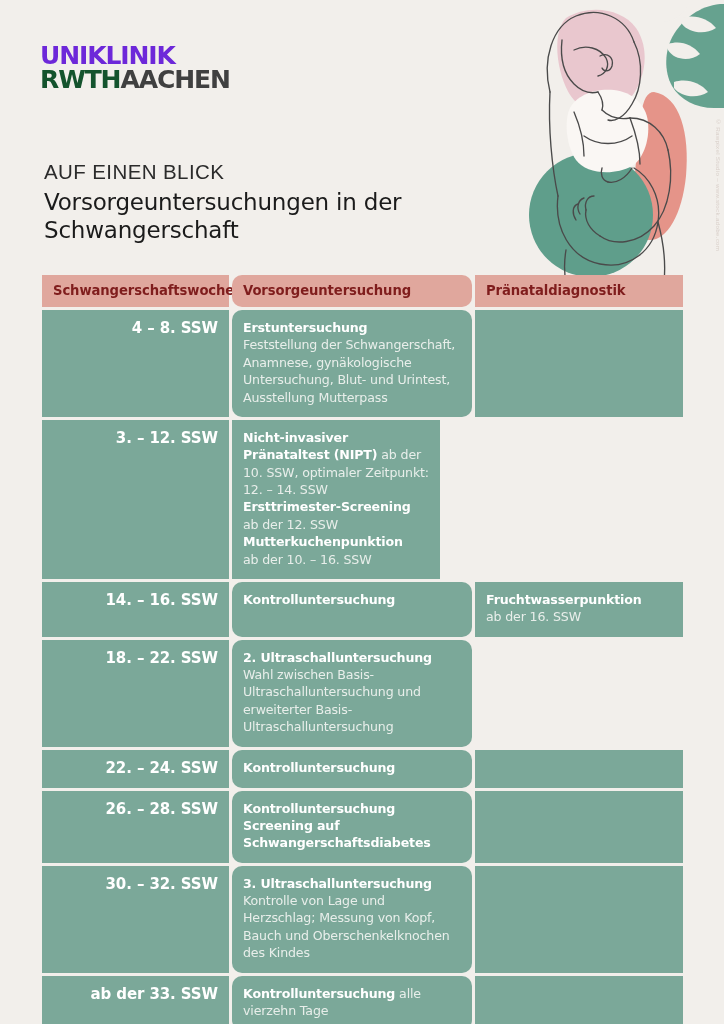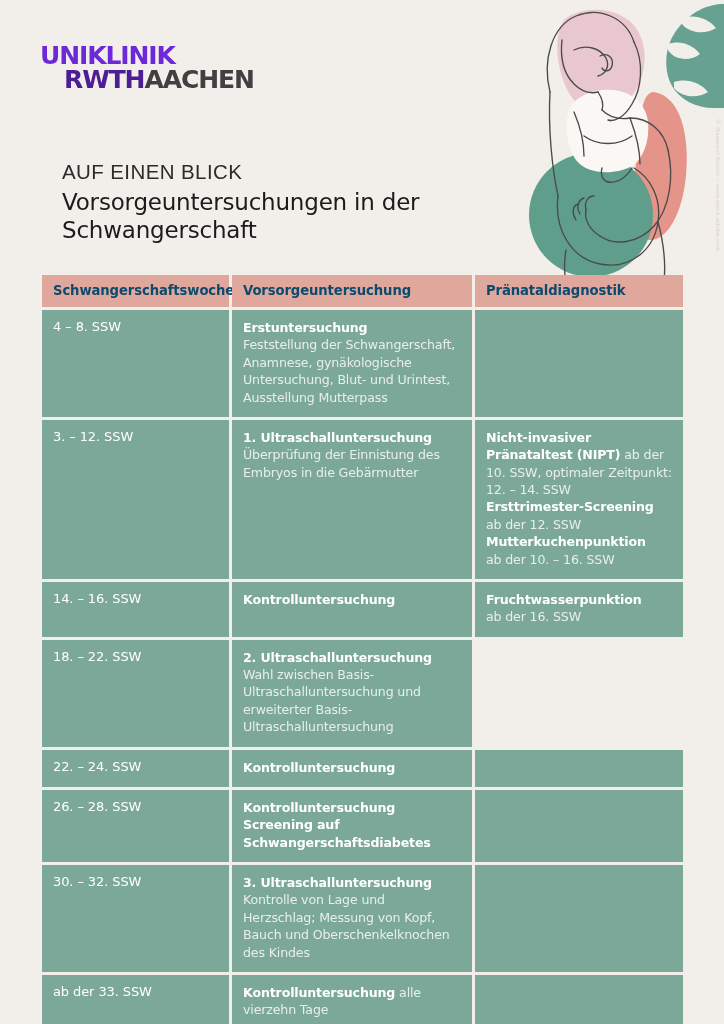--- a/index.html
+++ b/index.html
@@ -50,28 +50,28 @@
     letter-spacing: -0.4px;
   }
   #logo .logo-line {
     font-size: 25px;
     font-weight: 700;
     font-family: "DejaVu Sans", sans-serif;
     letter-spacing: -1.1px;
     white-space: nowrap;
   }
   #logo .uniklinik { color: #6d28d9; }
-  #logo .rwth      { color: #4c1d95; margin-left: 24px; }
+  #logo .rwth      { color: #14532d; }
   #logo .aachen    { color: #404040; }
 
   
   #headline-block {
     position: absolute;
     top: 160px;
-    left: 62px;
+    left: 44px;
     width: 460px;
   }
   #kicker {
     font-size: 20.5px;
     color: #2b2b2b;
     letter-spacing: .4px;
     font-weight: 400;
     font-family: "Liberation Sans", sans-serif;
     margin-bottom: 4px;
   }
@@ -93,44 +93,45 @@
   }
   .row {
     display: flex;
     gap: 3px;
     margin-bottom: 3px;
   }
   .cell {
     padding: 9px 11px 11px 11px;
   }
   .c1 { width: 187px; flex: 0 0 187px; }
-  .c2 { width: 240px; flex: 0 0 240px; }
+  .c2 { width: 240px; flex: 0 0 240px; border-radius: 10px; }
   .c3 { width: 208px; flex: 0 0 208px; }
 
   
   #header-row .cell {
     background: #e0a79d;
-    color: #0c4a6e;
+    color: #7f1d1d;
     font-weight: 700;
     font-size: 13.2px;
     padding: 8px 11px 9px 11px;
     font-family: "DejaVu Sans", sans-serif;
     letter-spacing: -0.1px;
   }
 
   
   .body-row .cell {
     background: #7ba899;
     color: #ffffff;
   }
   .week {
-    font-weight: 400;
-    font-size: 13px;
+    font-weight: 700;
+    font-size: 15px;
     font-family: "DejaVu Sans", sans-serif;
     letter-spacing: -0.1px;
+    text-align: right;
   }
   .exam, .prenatal {
     font-size: 12.6px;
     line-height: 1.38;
     font-family: "DejaVu Sans", sans-serif;
     letter-spacing: -0.15px;
   }
   .exam b, .prenatal b { font-weight: 700; }
   .exam .light, .prenatal .light {
     font-weight: 400;
@@ -230,23 +231,20 @@
           <div class="exam"><b>Erstuntersuchung</b><br><span class="light">Feststellung der Schwangerschaft, Anamnese, gynäkologische Untersuchung, Blut- und Urintest, Ausstellung Mutterpass</span></div>
         </div>
         <div class="cell c3">
           <div class="empty"></div>
         </div>
       </div>
       <div class="row body-row">
         <div class="cell c1">
           <div class="week">3. – 12. SSW</div>
         </div>
-        <div class="cell c2">
-          <div class="exam"><b>1. Ultraschalluntersuchung</b><br><span class="light">Überprüfung der Einnistung des Embryos in die Gebärmutter</span></div>
-        </div>
         <div class="cell c3">
           <div class="prenatal"><b>Nicht-invasiver Pränataltest (NIPT)</b><span class="light"> ab der 10. SSW, optimaler Zeitpunkt: 12. – 14. SSW</span><br><b>Ersttrimester-Screening</b><br><span class="light">ab der 12. SSW</span><br><b>Mutterkuchenpunktion</b><br><span class="light">ab der 10. – 16. SSW</span></div>
         </div>
       </div>
       <div class="row body-row">
         <div class="cell c1">
           <div class="week">14. – 16. SSW</div>
         </div>
         <div class="cell c2">
           <div class="exam"><b>Kontrolluntersuchung</b></div>

